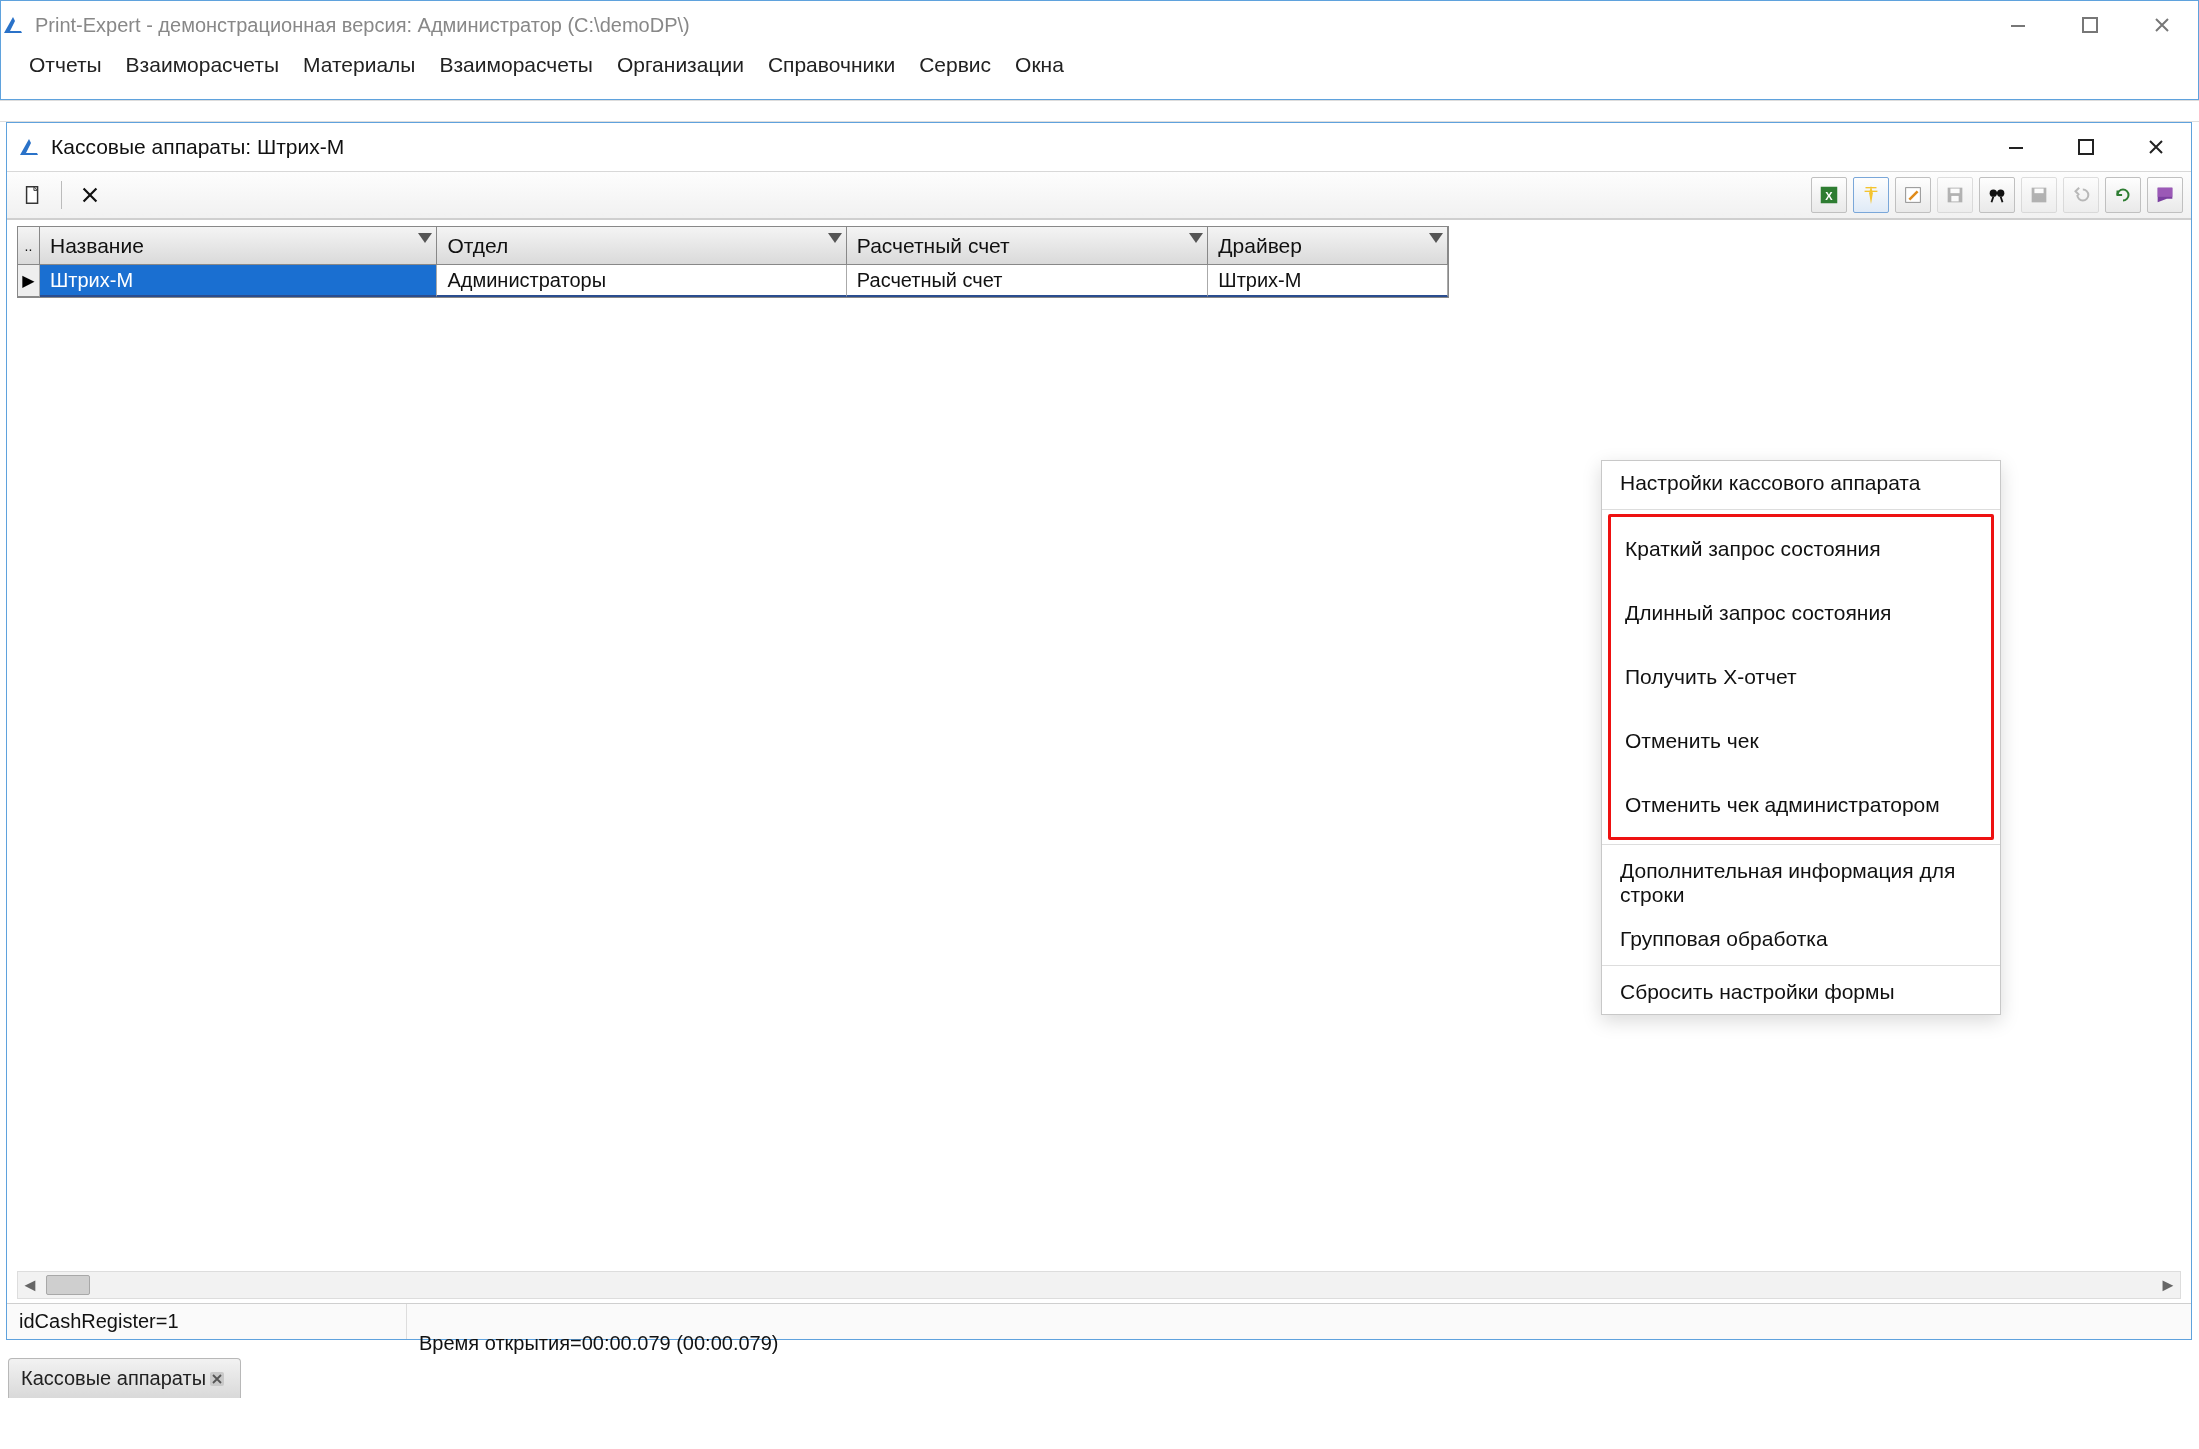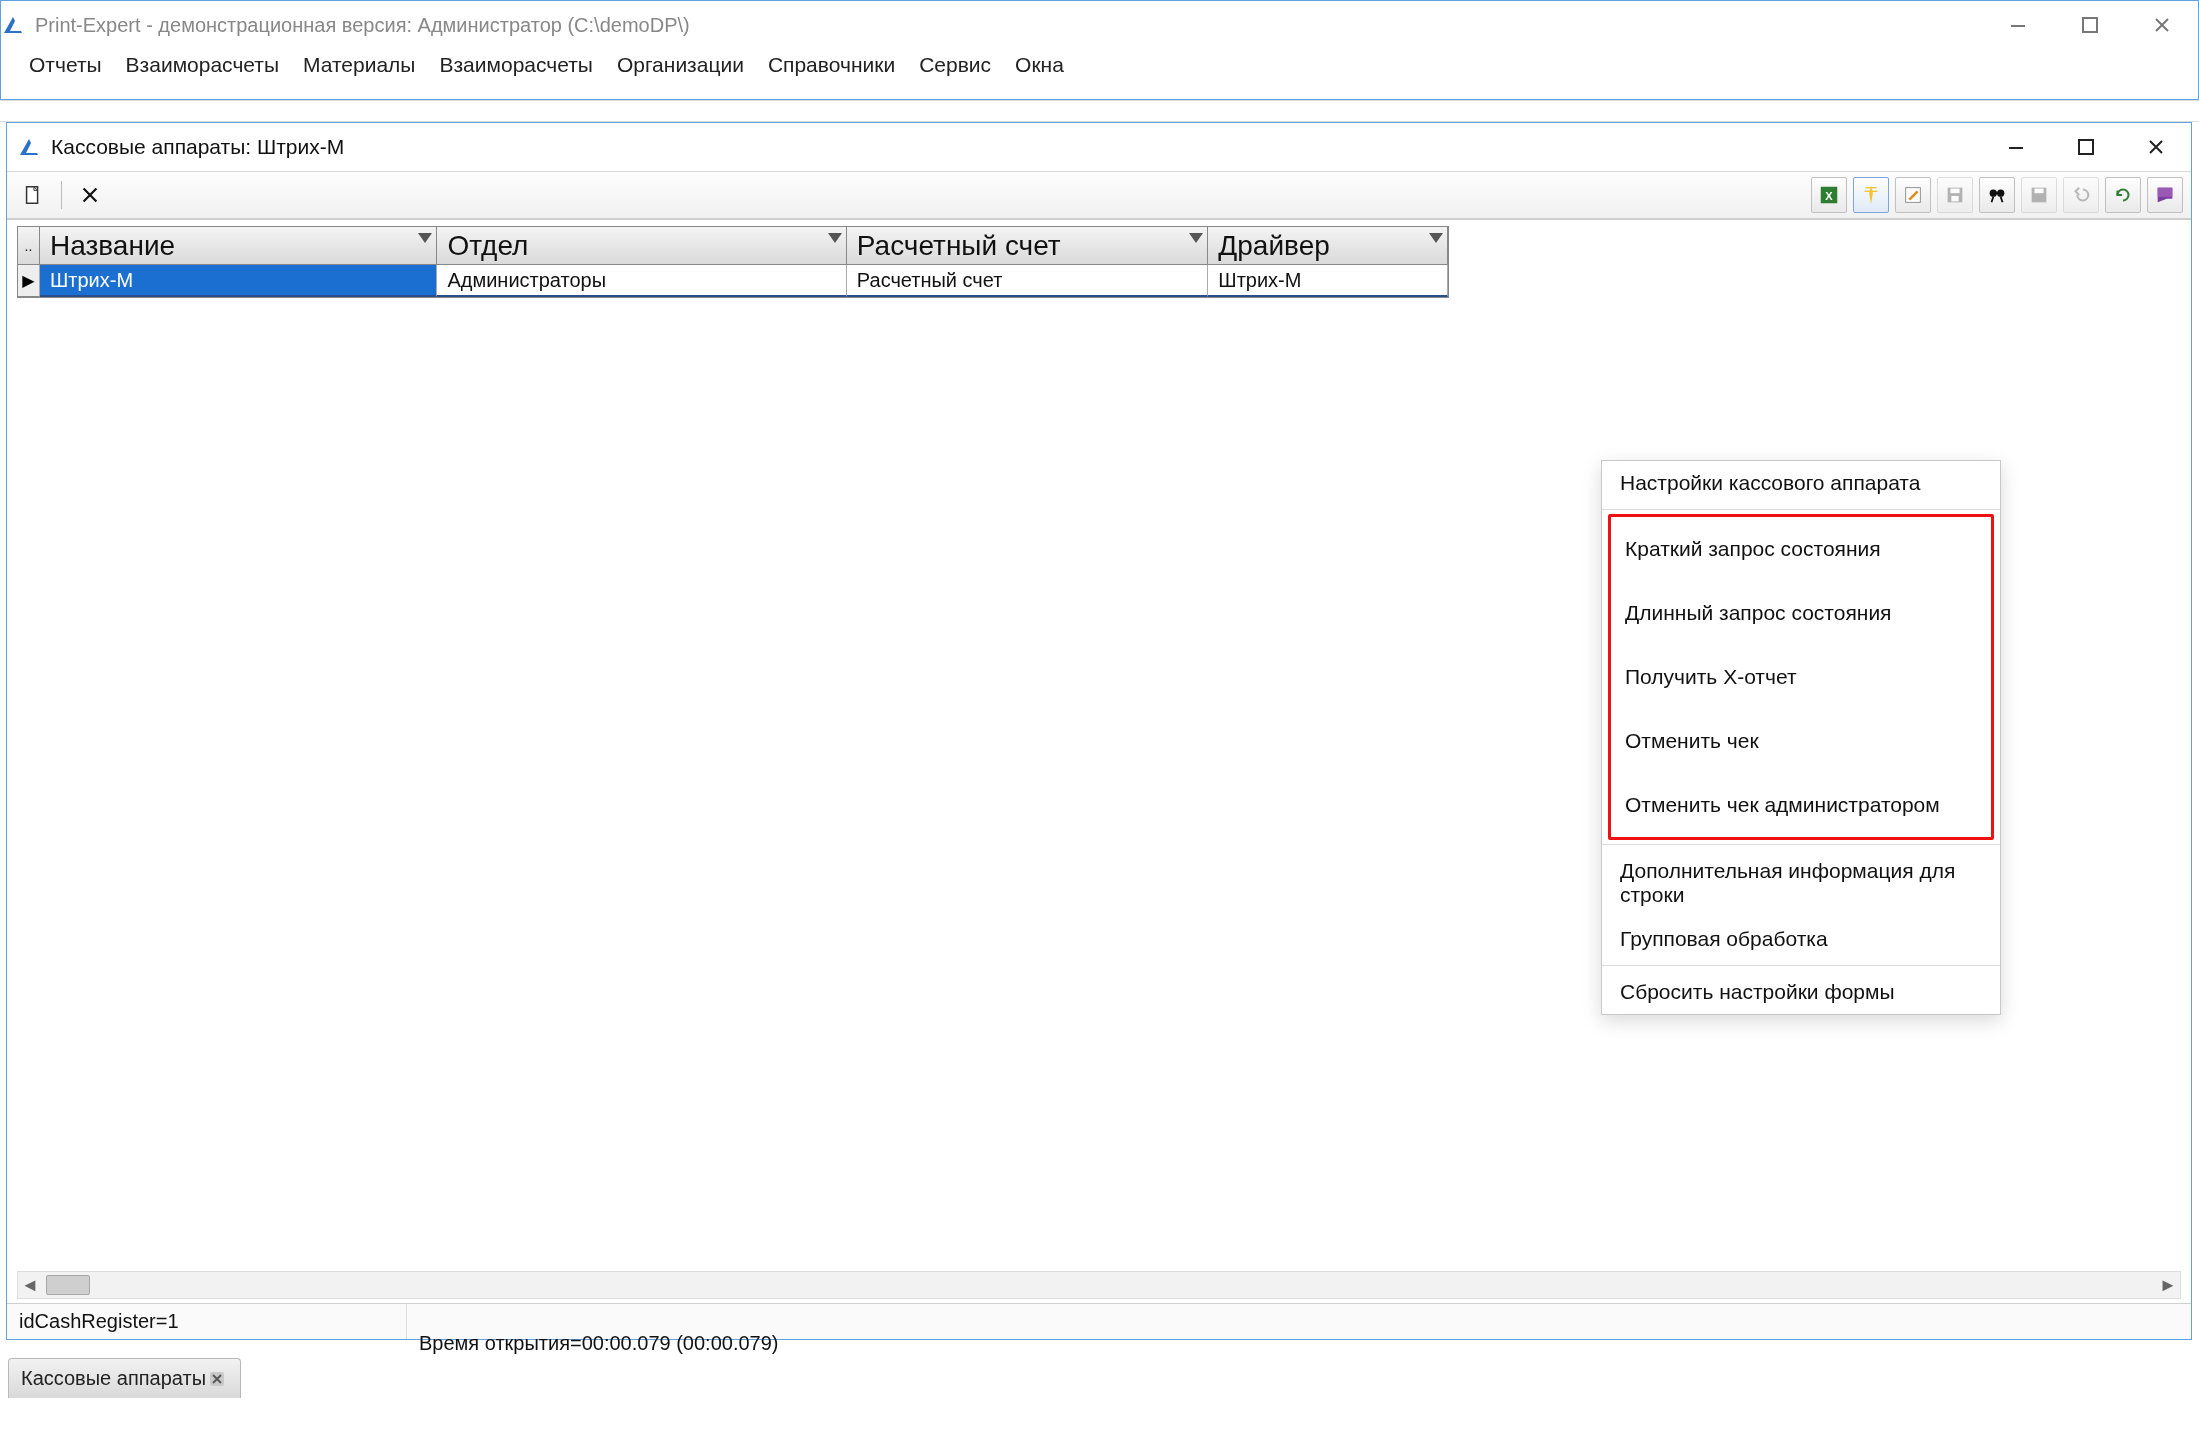--- a/index.html
+++ b/index.html
@@ -99,21 +99,21 @@
     overflow:hidden;
   }
   .grid {
     position:absolute; left:10px; top:6px; width:1432px;
     border:1px solid #888;
   }
   .grid-header { display:flex; height:38px; }
   .grid th, .grid-header .h {
     background:linear-gradient(#f4f4f4,#dadada);
     border-right:1px solid #888; border-bottom:1px solid #888;
-    font-size:28px; color:#111; display:flex; align-items:center; padding:0 10px;
+    font-size:21px; color:#111; display:flex; align-items:center; padding:0 10px;
     position:relative;
   }
   .h .filter-drop {
     position:absolute; right:4px; top:6px; width:0; height:0;
     border-left:7px solid transparent; border-right:7px solid transparent; border-top:10px solid #555;
   }
   .h.rowmark { width:22px; padding:0; justify-content:center; font-size:14px; }
   .grid-row { display:flex; height:32px; }
   .grid-row .c {
     border-right:1px solid #aaa; border-bottom:2px solid #2a4d8f;

